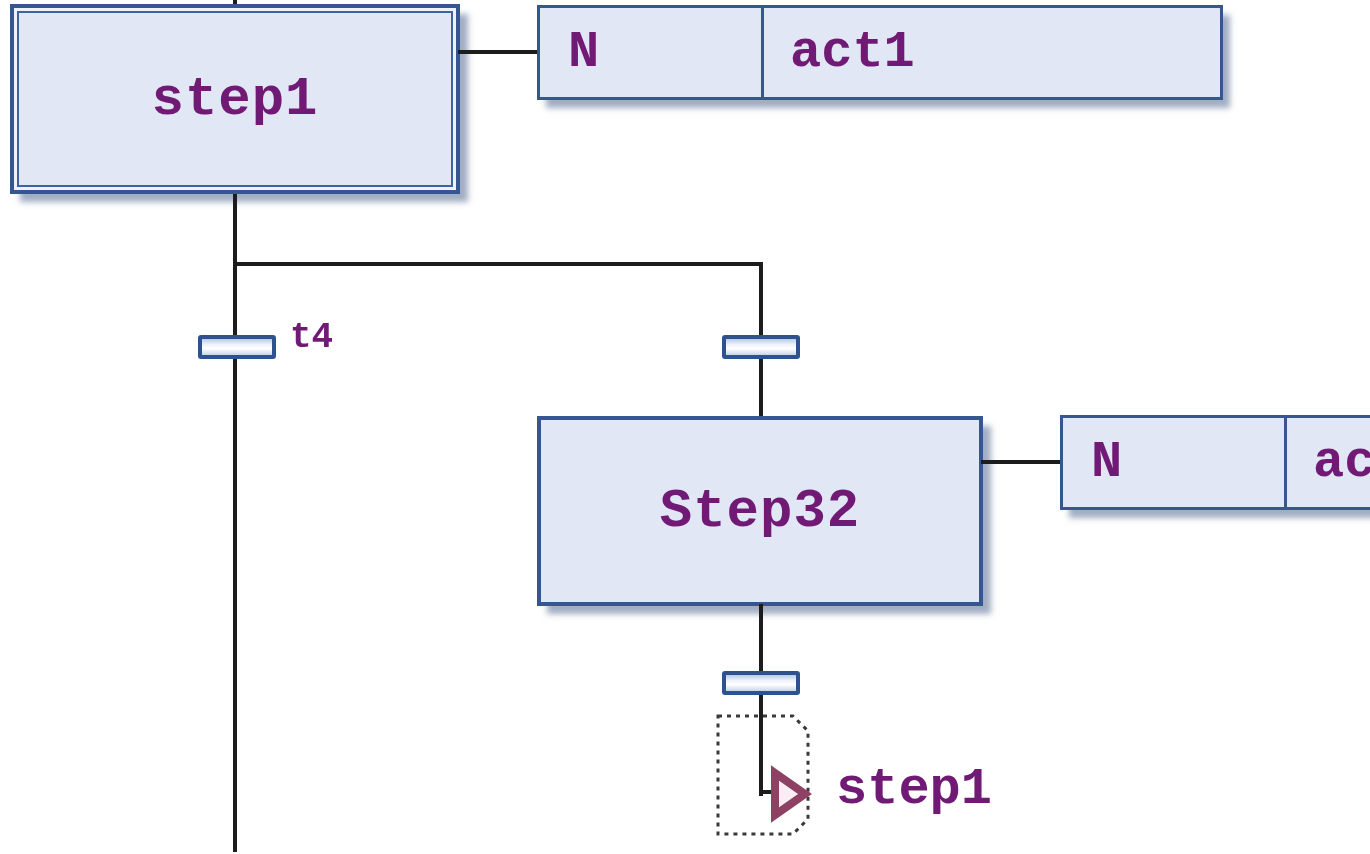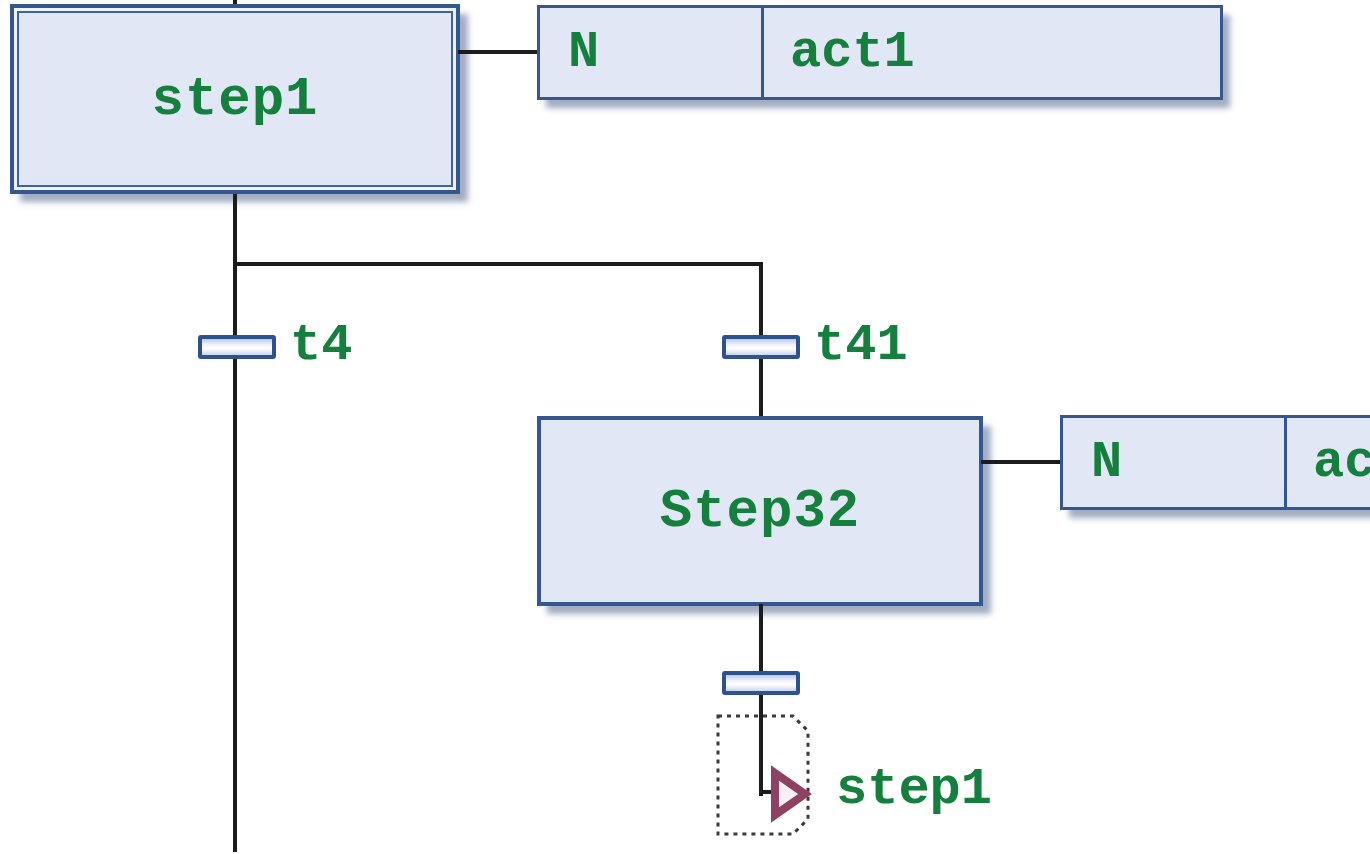--- a/index.html
+++ b/index.html
@@ -1,19 +1,19 @@
 <!DOCTYPE html>
 <html><head>
 <meta charset="utf-8">
 <style>
   html,body{margin:0;padding:0;background:#fff;}
   #canvas{
     position:relative;width:1370px;height:854px;background:#ffffff;
     overflow:hidden;font-family:"Liberation Mono","DejaVu Sans Mono",monospace;
-    color:#15803d;
+    color:#701a75;
   }
   .line{position:absolute;background:#1c1c1c;}
   .step{
     position:absolute;background:#eef2fa;border:4px solid #35568e;
     box-shadow:9px 9px 6px -1px rgba(104,122,158,0.62);
     box-sizing:border-box;
   }
   .step-inner{
     position:absolute;inset:3px;border:2px solid #3f639c;background:#e1e7f4;
     display:flex;align-items:center;justify-content:center;
@@ -27,21 +27,21 @@
     box-sizing:border-box;display:flex;flex-direction:row;align-items:stretch;
   }
   .ab-cell{display:flex;align-items:center;font-size:52px;font-weight:700;}
   .ab-qualifier{width:224px;border-right:3px solid #35568e;padding-left:28px;box-sizing:border-box;flex:none;}
   .ab-action{flex:1;padding-left:26px;border-radius:29px;}
   .tbar{
     position:absolute;width:78px;height:24px;box-sizing:border-box;
     border:4px solid #2e5290;border-radius:3px;
     background:linear-gradient(180deg,#b9cbe6 0%,#eef3fa 35%,#ffffff 60%,#c7d5ea 100%);
   }
-  .tlabel{position:absolute;font-size:52px;font-weight:700;line-height:1;white-space:nowrap;}
+  .tlabel{position:absolute;font-size:36px;font-weight:700;line-height:1;white-space:nowrap;}
   .jump-label{position:absolute;font-size:52px;font-weight:700;line-height:1;white-space:nowrap;}
   svg{position:absolute;overflow:visible;}
 </style>
 </head>
 <body>
 
 <div id="canvas">
 
   <div class="line" style="left:233px;top:0;width:4px;height:5px;"></div>
 
@@ -65,21 +65,20 @@
   <div class="line" style="left:233px;top:194px;width:4px;height:658px;"></div>
 
   <div class="line" style="left:233px;top:262px;width:530px;height:4px;"></div>
 
   <div class="line" style="left:759px;top:262px;width:4px;height:156px;"></div>
 
   <div class="tbar" style="left:198px;top:335px;"></div>
   <div class="tlabel" style="left:290px;top:320px;">t4</div>
 
   <div class="tbar" style="left:722px;top:335px;"></div>
-  <div class="tlabel" style="left:814px;top:320px;">t41</div>
 
   <div class="step single" style="left:537px;top:416px;width:446px;height:190px;">
     <div class="step-inner">
       <span class="step-text">Step32</span>
     </div>
   </div>
 
   <div class="line" style="left:981px;top:460px;width:80px;height:4px;"></div>
 
   <div class="action-block" style="left:1060px;top:415px;width:686px;">

